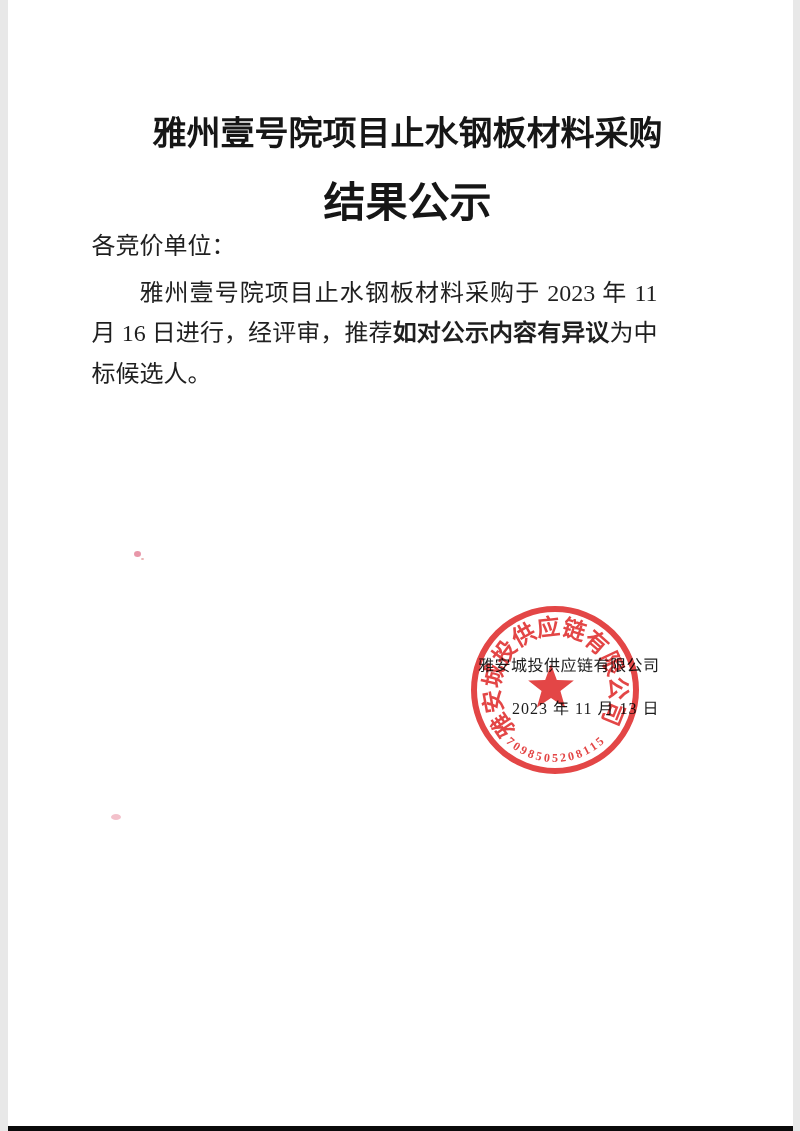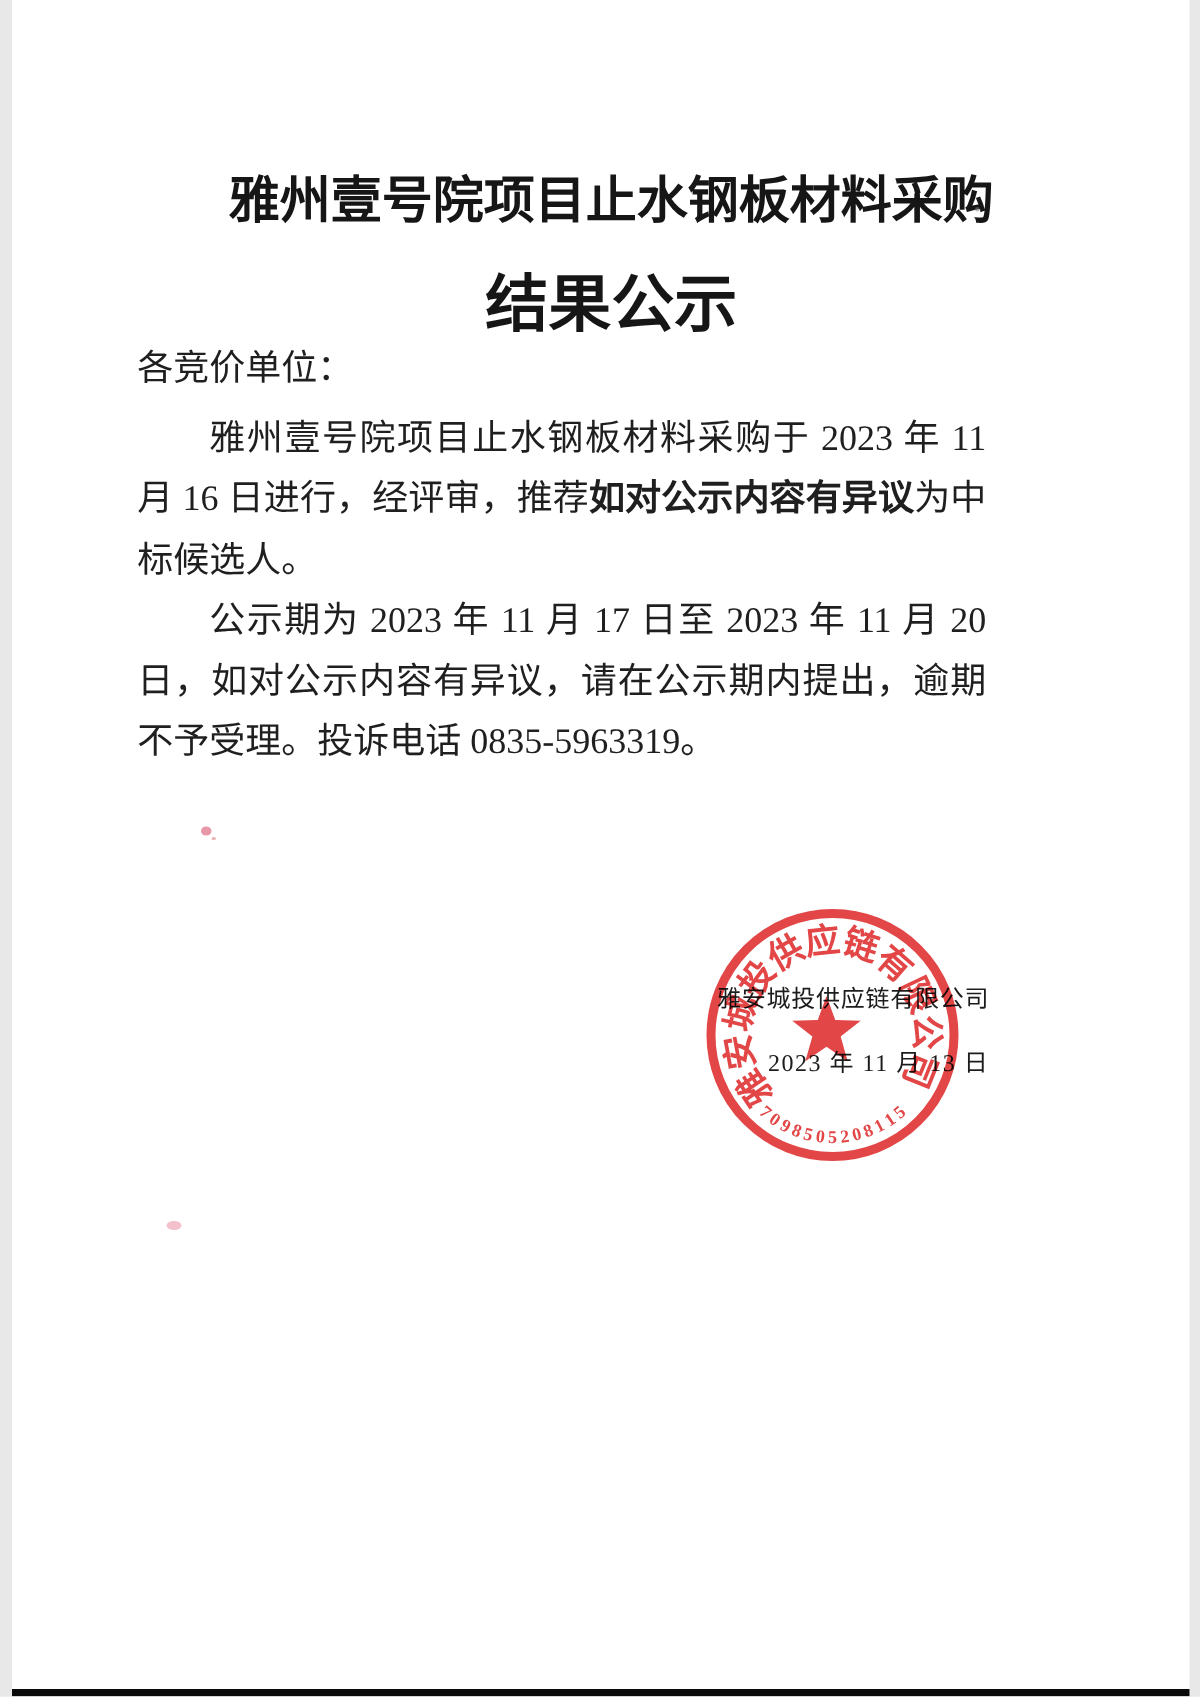--- a/index.html
+++ b/index.html
@@ -76,21 +76,20 @@
 <body>
 
 <div class="page">
 
   <div class="title-line l1">雅州壹号院项目止水钢板材料采购</div>
   <div class="title-line l2">结果公示</div>
 
   <div class="doc-body">
     <p class="salutation">各竞价单位：</p>
     <p class="indent p1"><span>雅州壹号院项目止水钢板材料采购于 2023 年 11 月 16 日进行，经评审，推荐</span><b>如对公示内容有异议</b><span>为中标候选人。</span></p>
-    <p class="indent">公示期为 2023 年 11 月 17 日至 2023 年 11 月 20 日，如对公示内容有异议，请在公示期内提出，逾期不予受理。投诉电话 0835-5963319。</p>
   </div>
 
   <div class="sig-line sig-company">雅安城投供应链有限公司</div>
   <div class="sig-line sig-date">2023 年 11 月 13 日</div>
 
   <svg id="stamp-svg" class="stamp" viewBox="-85 -85 170 170" aria-hidden="true">
     <circle id="seal-ring" r="81" fill="none" stroke-width="6" stroke="#e03131"></circle>
     <g id="seal-name" transform="rotate(-6)">
         <text transform="rotate(-118) translate(0,-55)" text-anchor="middle" fill="#e03131" font-size="23" font-weight="700">雅</text>
         <text transform="rotate(-94.4) translate(0,-55)" text-anchor="middle" fill="#e03131" font-size="23" font-weight="700">安</text>

